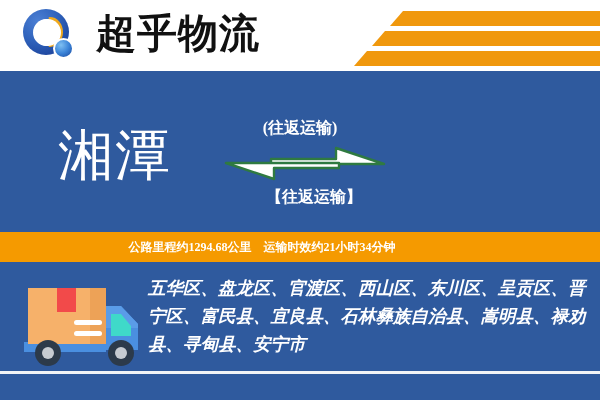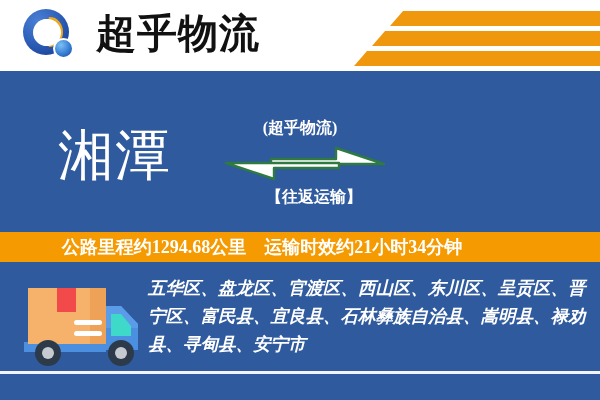--- a/index.html
+++ b/index.html
@@ -157,21 +157,21 @@
     background: #f59a00;
   }
   #info-bar-text {
     position: absolute;
     left: 0; top: 0;
     width: 524px; height: 30px;
     line-height: 30px;
     text-align: center;
     font-family: "Liberation Serif", serif;
     font-weight: bold;
-    font-size: 18px;
+    font-size: 12px;
     color: #ffffff;
     white-space: nowrap;
   }
   .bar-edge {
     position: absolute;
     left: 0;
     width: 600px;
     height: 2px;
     background: #2f5a9e;
   }
@@ -227,21 +227,21 @@
     <div id="brand-cn">超乎物流</div>
     <div id="brand-en">CHAOHUWULIU</div>
 
     <div class="stripe" id="stripe-1"></div>
     <div class="stripe" id="stripe-2"></div>
     <div class="stripe" id="stripe-3"></div>
   </div>
 
   <div id="route-panel"></div>
 
-  <div id="direct-note">(超乎物流)</div>
+  <div id="direct-note">(往返运输)</div>
 
   <div id="city-origin" class="city">湘潭</div>
 
   <div id="arrow-pair">
     <svg width="162" height="38" viewBox="0 0 162 38" xmlns="http://www.w3.org/2000/svg">
 
       <polygon points="47,13 112,13 112,2 160,18 112,18 47,18" fill="#ffffff" stroke="#2f7a41" stroke-width="2.4" stroke-linejoin="round"></polygon>
 
       <polygon points="115,22 50,22 50,33 2,17 50,17 115,17" fill="#ffffff" stroke="#2f7a41" stroke-width="2.4" stroke-linejoin="round"></polygon>
     </svg>

